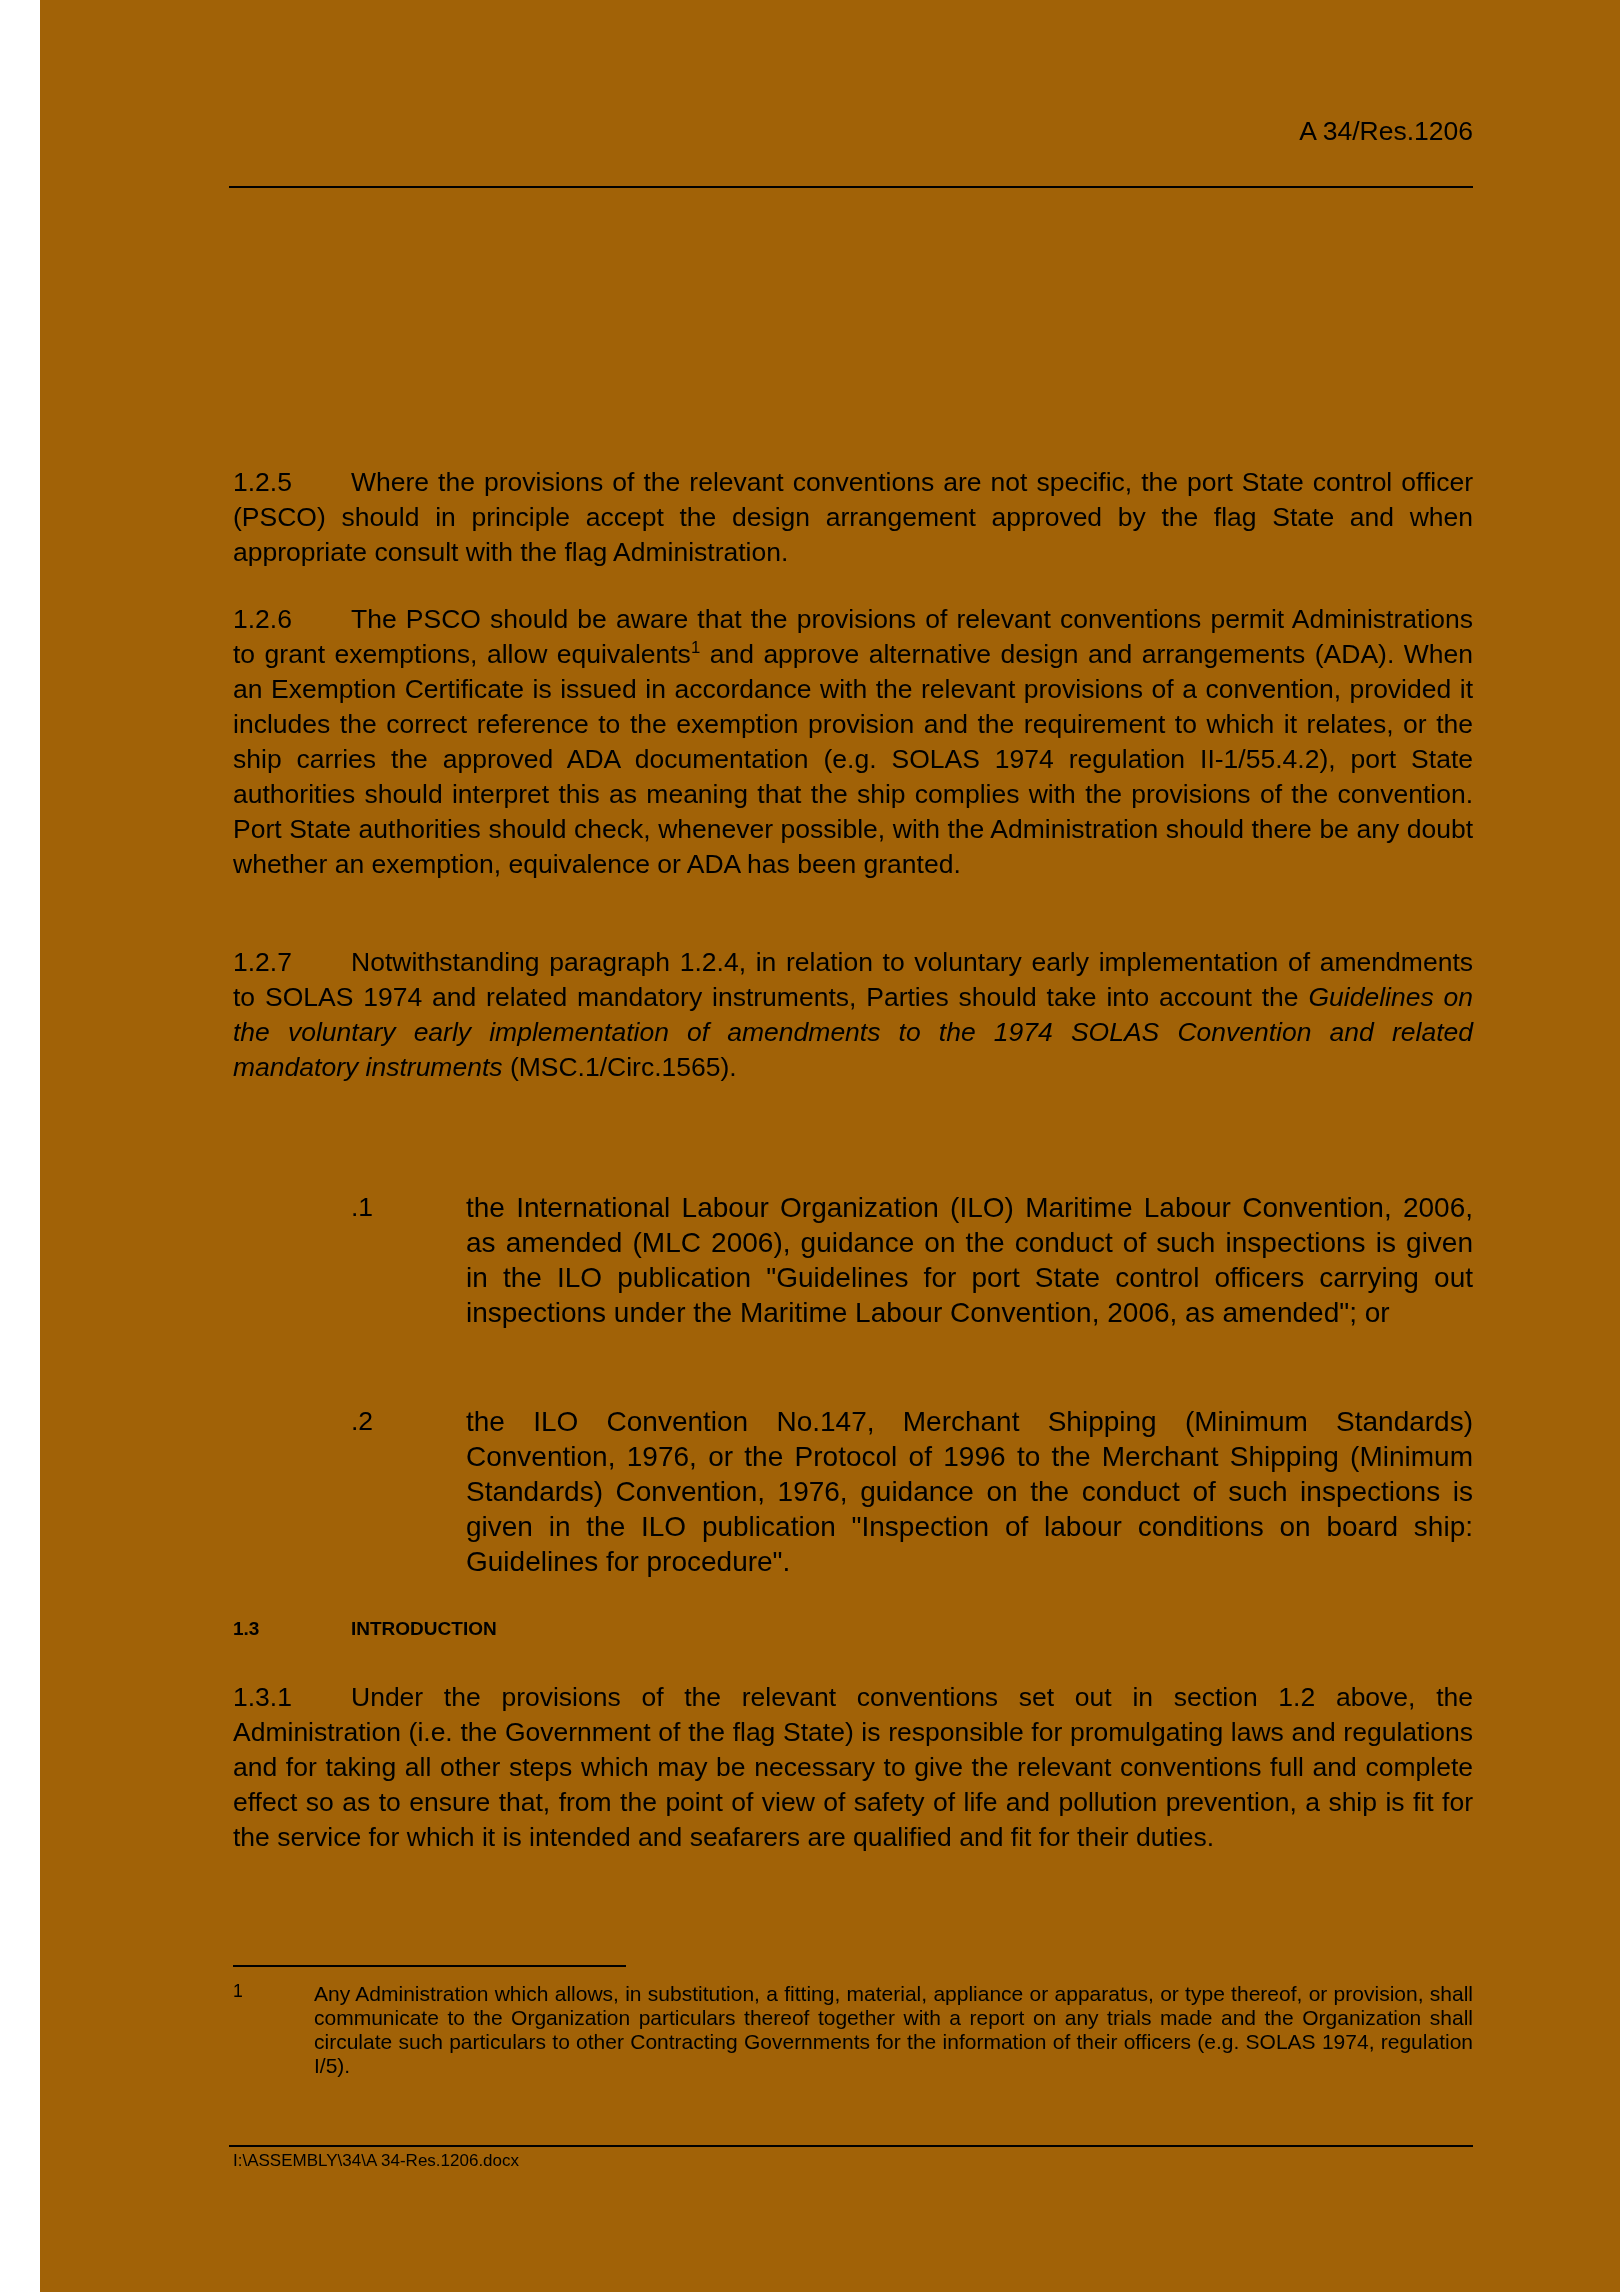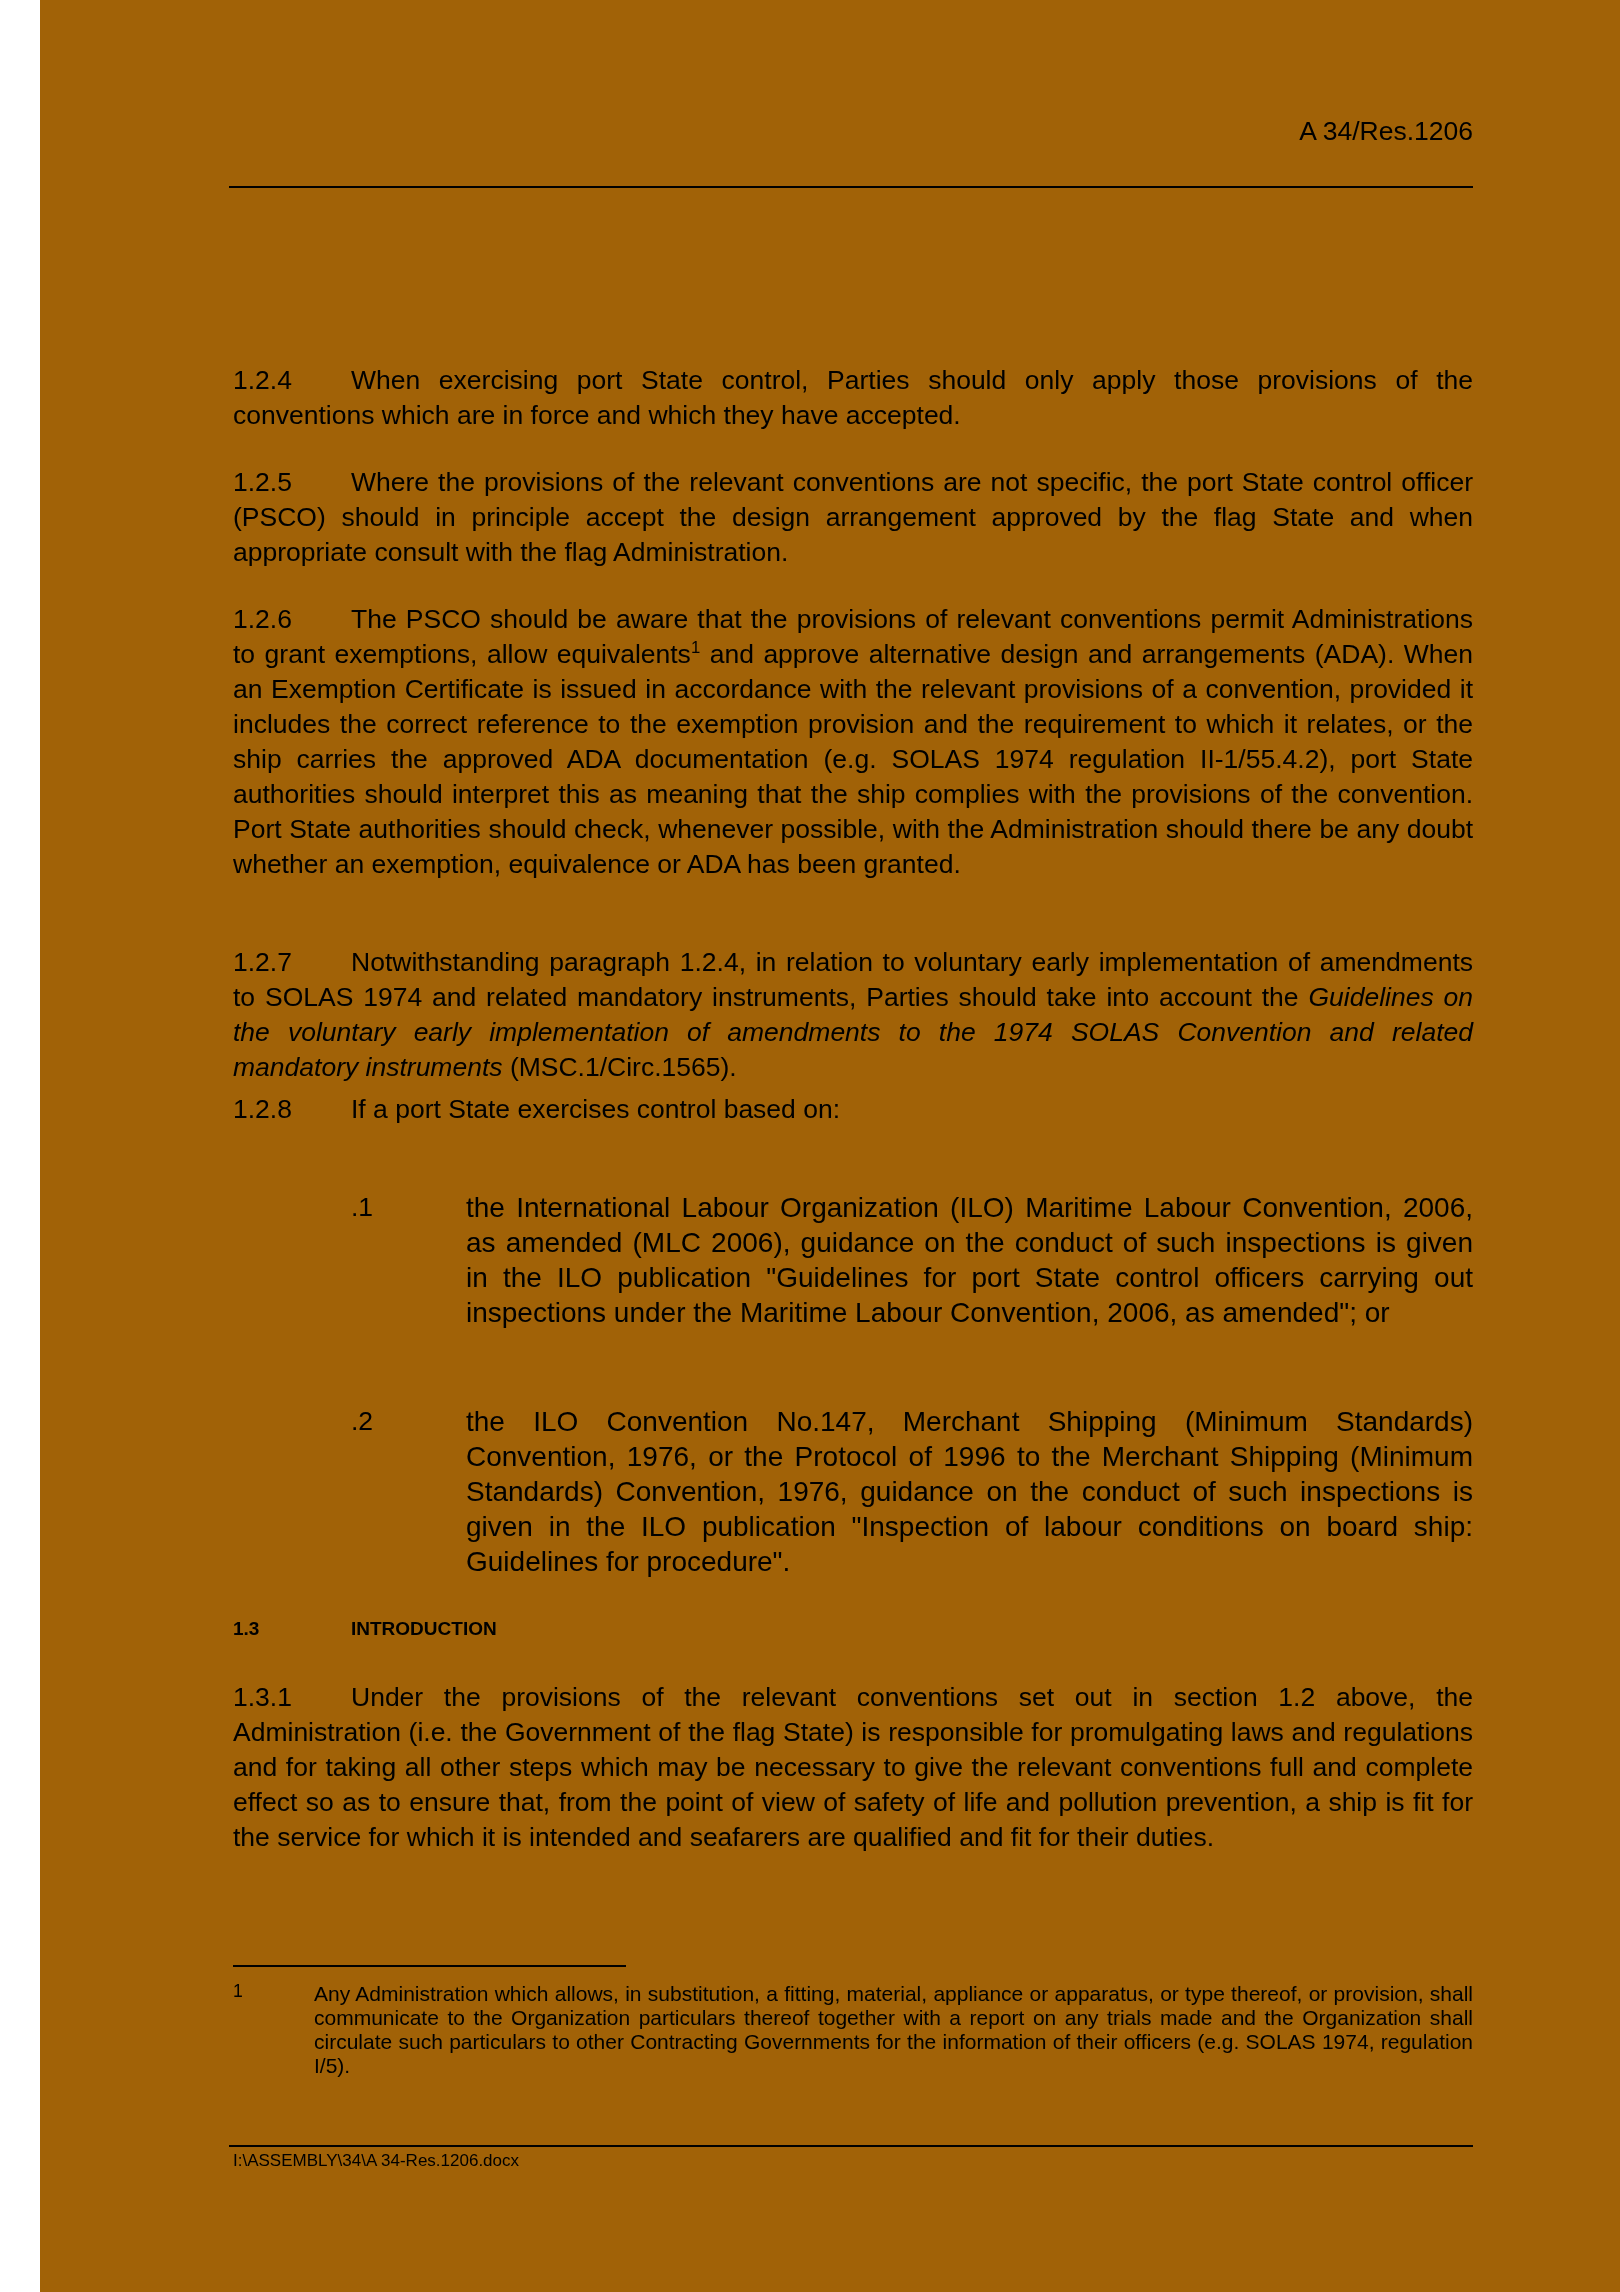--- a/index.html
+++ b/index.html
@@ -23,39 +23,33 @@
 </head>
 <body>
 
 <div class="page">
 
   <div class="hdr" style="top:116px;">A 34/Res.1206</div>
   <div class="rule" style="left:189px; top:186px; width:1244px; height:2px;"></div>
 
 
 
-  <div class="blk" style="top:363px;">
-    <span class="num">1.2.4</span><span>When exercising port State control, Parties should only apply those provisions of the conventions which are in force and which they have accepted.</span>
-  </div>
 
   <div class="blk" style="top:465px;">
     <span class="num">1.2.5</span><span>Where the provisions of the relevant conventions are not specific, the port State control officer (PSCO) should in principle accept the design arrangement approved by the flag State and when appropriate consult with the flag Administration.</span>
   </div>
 
   <div class="blk" style="top:602px;">
     <span class="num">1.2.6</span><span>The PSCO should be aware that the provisions of relevant conventions permit Administrations to grant exemptions, allow equivalents</span><sup>1</sup><span> and approve alternative design and arrangements (ADA). When an Exemption Certificate is issued in accordance with the relevant provisions of a convention, provided it includes the correct reference to the exemption provision and the requirement to which it relates, or the ship carries the approved ADA documentation (e.g. SOLAS 1974 regulation II-1/55.4.2), port State authorities should interpret this as meaning that the ship complies with the provisions of the convention. Port State authorities should check, whenever possible, with the Administration should there be any doubt whether an exemption, equivalence or ADA has been granted.</span>
   </div>
 
   <div class="blk" style="top:945px;">
     <span class="num">1.2.7</span><span>Notwithstanding paragraph 1.2.4, in relation to voluntary early implementation of amendments to SOLAS 1974 and related mandatory instruments, Parties should take into account the </span><i>Guidelines on the voluntary early implementation of amendments to the 1974 SOLAS Convention and related mandatory instruments</i><span> (MSC.1/Circ.1565).</span>
   </div>
 
-  <div class="blk" style="top:1092px;">
-    <span class="num">1.2.8</span><span>If a port State exercises control based on:</span>
-  </div>
 
   <div class="subnum" style="top:1190px;">.1</div>
   <div class="sub" style="top:1190px;">the International Labour Organization (ILO) Maritime Labour Convention, 2006, as amended (MLC 2006), guidance on the conduct of such inspections is given in the ILO publication "Guidelines for port State control officers carrying out inspections under the Maritime Labour Convention, 2006, as amended"; or</div>
 
   <div class="subnum" style="top:1404px;">.2</div>
   <div class="sub" style="top:1404px;">the ILO Convention No.147, Merchant Shipping (Minimum Standards) Convention, 1976, or the Protocol of 1996 to the Merchant Shipping (Minimum Standards) Convention, 1976, guidance on the conduct of such inspections is given in the ILO publication "Inspection of labour conditions on board ship: Guidelines for procedure".</div>
 
   <div class="heading" style="top:1611px;">
     <span class="num">1.3</span><span>INTRODUCTION</span>
   </div>

